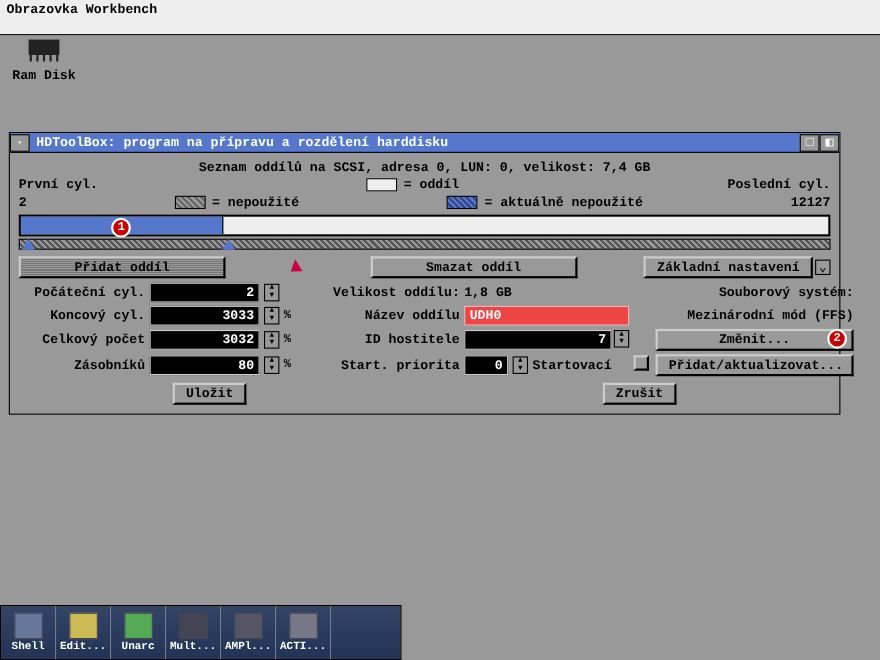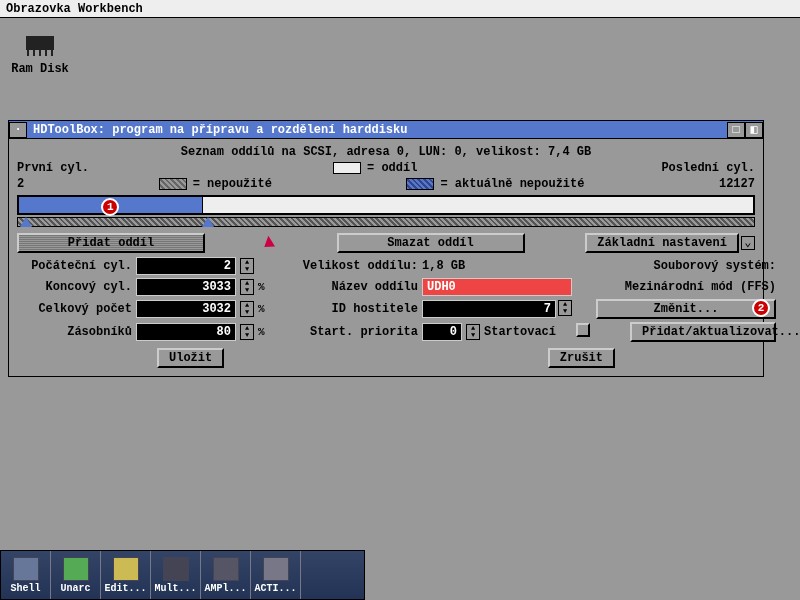--- a/index.html
+++ b/index.html
@@ -7,21 +7,21 @@
     width: 800px; height: 600px;
     background: #999999;
     font-family: "Courier New", monospace;
     font-size: 12px;
     font-weight: bold;
     color: black;
     overflow: hidden;
     position: relative;
   }
   .titlebar {
-    height: 18px;
+    height: 32px;
     background: #eeeeee;
     border-bottom: 1px solid #000;
     padding: 2px 6px;
     font-size: 12px;
   }
   .desktop-icon {
     position: absolute; left: 10px; top: 30px;
     width: 60px; text-align: center;
   }
   .desktop-icon .chip-icon {
@@ -356,44 +356,44 @@
       <div class="lbl">Start. priorita</div>
       <div style="display:flex;gap:4px;align-items:center">
         <div class="val-box" style="width:40px">0</div>
         <div class="spinner">
             <div>▲</div>
             <div>▼</div>
           </div>
         <span>Startovací</span>
       </div>
       <div><span class="checkbox"></span></div>
-      <div class="right-col"><button class="btn" style="width:146px">Přidat/aktualizovat...</button></div>
+      <div class="right-col"><button class="btn" style="width:180px">Přidat/aktualizovat...</button></div>
     </div>
 
     <div class="bottom-row">
       <button class="btn">Uložit</button>
       <button class="btn">Zrušit</button>
     </div>
   </div>
 </div>
 
 <div class="taskbar">
   <div class="task-item">
       <div class="task-icon"></div>
       <div class="task-label">Shell</div>
     </div>
   <div class="task-item">
+      <div class="task-icon" style="background:#ccbb55"></div>
+      <div class="task-label">Edit...</div>
+    </div>
+  <div class="task-item">
       <div class="task-icon" style="background:#55aa55"></div>
       <div class="task-label">Unarc</div>
     </div>
   <div class="task-item">
-      <div class="task-icon" style="background:#ccbb55"></div>
-      <div class="task-label">Edit...</div>
-    </div>
-  <div class="task-item">
       <div class="task-icon" style="background:#445"></div>
       <div class="task-label">Mult...</div>
     </div>
   <div class="task-item">
       <div class="task-icon" style="background:#556"></div>
       <div class="task-label">AMPl...</div>
     </div>
   <div class="task-item">
       <div class="task-icon" style="background:#778"></div>
       <div class="task-label">ACTI...</div>

